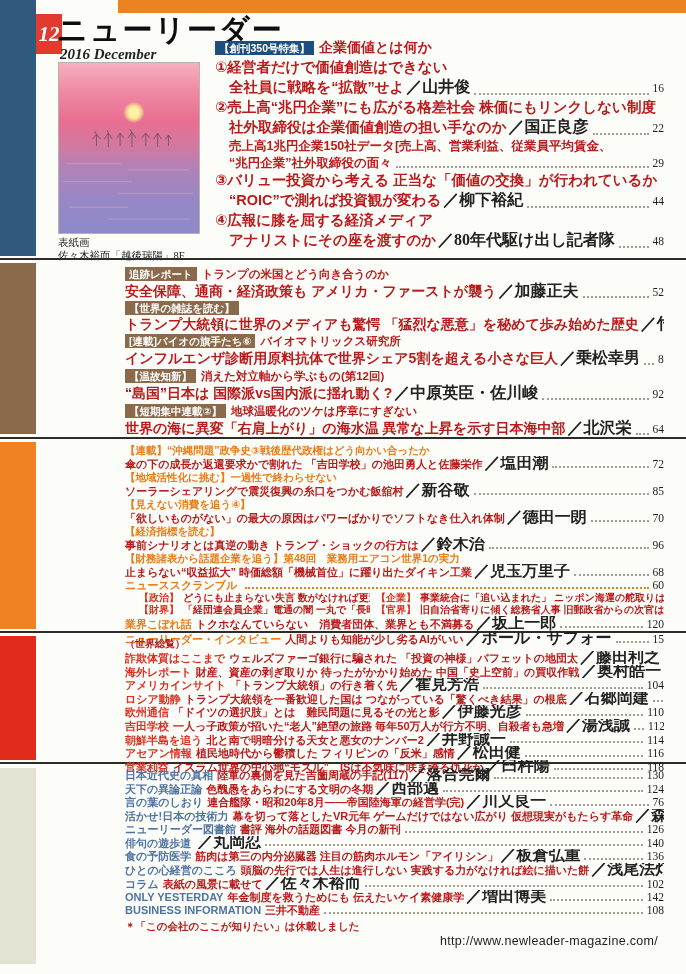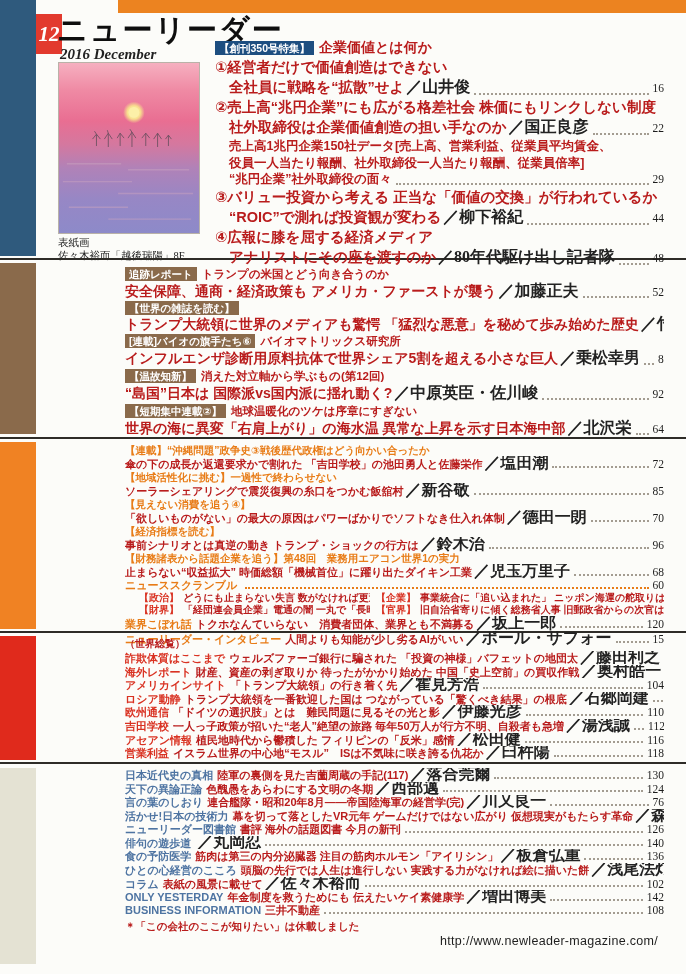--- a/index.html
+++ b/index.html
@@ -153,23 +153,20 @@
       <div class="row lg ind">
         <span class="title ">社外取締役は企業価値創造の担い手なのか</span>
         <span class="author">／国正良彦</span>
         <span class="leader "></span>
         <span class="pagenum">22</span>
       </div>
       <div class="row md ind">
         <span class="title ">売上高1兆円企業150社データ[売上高、営業利益、従業員平均賃金、</span>
       </div>
       <div class="row md ind">
-        <span class="title ">役員一人当たり報酬、社外取締役一人当たり報酬、従業員倍率]</span>
-      </div>
-      <div class="row md ind">
         <span class="title ">“兆円企業”社外取締役の面々</span>
         <span class="leader "></span>
         <span class="pagenum">29</span>
       </div>
       <div class="row lg">
         <span class="title ">③バリュー投資から考える 正当な「価値の交換」が行われているか</span>
       </div>
       <div class="row lg ind">
         <span class="title ">“ROIC”で測れば投資観が変わる</span>
         <span class="author">／柳下裕紀</span>
@@ -361,20 +358,27 @@
         <span class="pagenum">110</span>
       </div>
       <div class="row sm">
         <span class="pre lab-red">吉田学校</span>
         <span class="title ">一人っ子政策が招いた“老人”絶望の旅路 毎年50万人が行方不明、自殺者も急増</span>
         <span class="author">／湯浅誠</span>
         <span class="leader "></span>
         <span class="pagenum">112</span>
       </div>
       <div class="row sm">
+        <span class="pre lab-red">朝鮮半島を追う</span>
+        <span class="title ">北と南で明暗分ける天女と悪女のナンバー2</span>
+        <span class="author">／井野誠一</span>
+        <span class="leader "></span>
+        <span class="pagenum">114</span>
+      </div>
+      <div class="row sm">
         <span class="pre lab-red">アセアン情報</span>
         <span class="title ">植民地時代から鬱積した フィリピンの「反米」感情</span>
         <span class="author">／松田健</span>
         <span class="leader "></span>
         <span class="pagenum">116</span>
       </div>
       <div class="row sm">
         <span class="pre lab-red">営業利益</span>
         <span class="title ">イスラム世界の中心地“モスル”　ISは不気味に咲き誇る仇花か</span>
         <span class="author">／臼杵陽</span>

